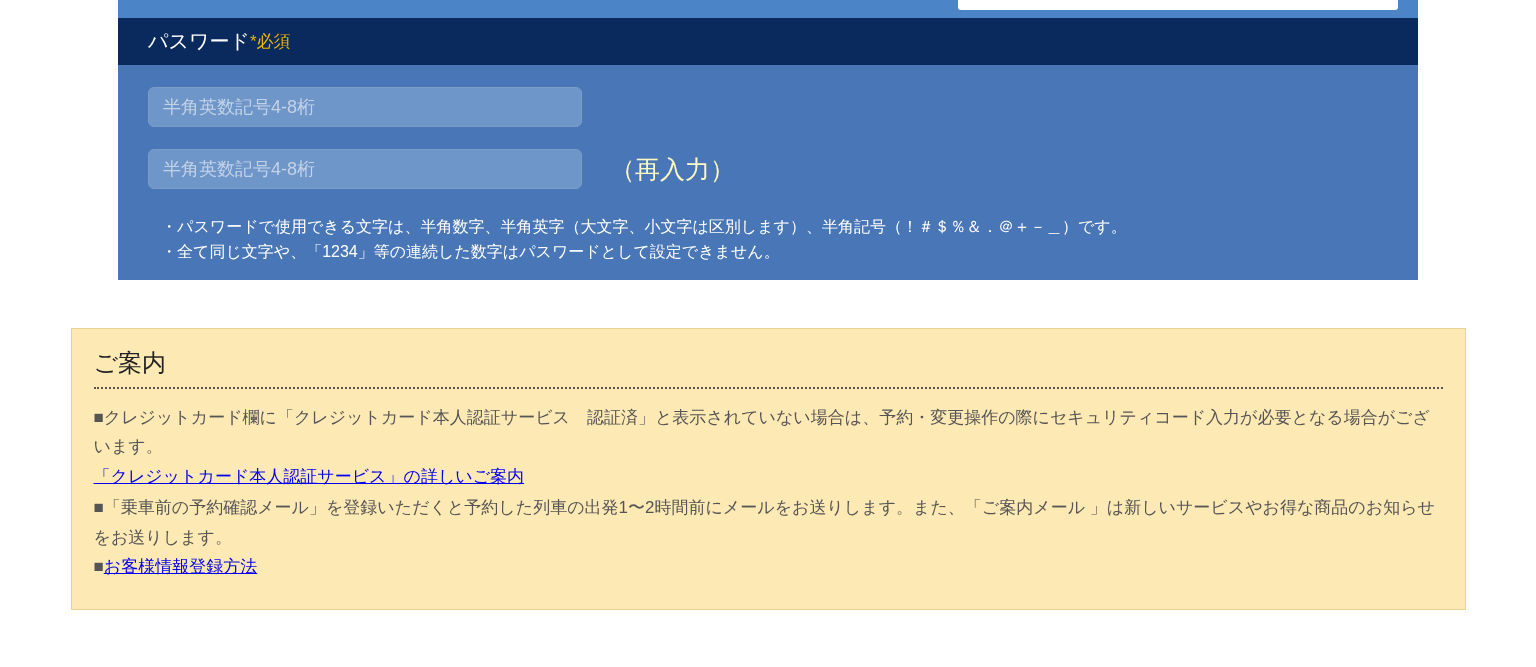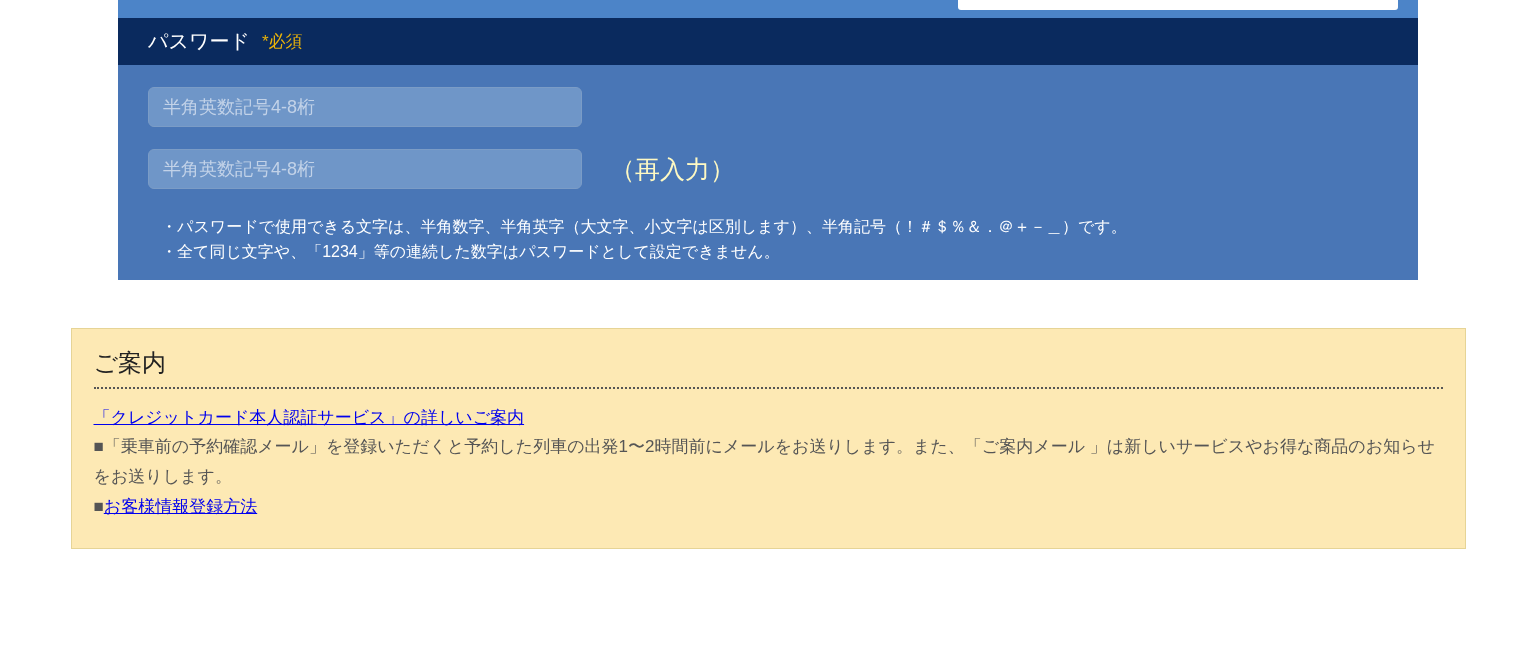--- a/index.html
+++ b/index.html
@@ -27,21 +27,20 @@
       width: 440px;
       height: 18px;
       background: #ffffff;
       border-radius: 3px;
     }
     .section-header {
       background: #0a2a5e;
       padding: 10px 30px;
       display: flex;
       align-items: center;
-      gap: 12px;
     }
     .section-header .title {
       color: #ffffff;
       font-size: 20px;
       font-weight: 400;
     }
     .section-header .required {
       color: #eab308;
       font-size: 17px;
     }
@@ -78,21 +77,21 @@
     }
     .info-title {
       font-size: 24px;
       font-weight: 400;
       color: #222;
       border-bottom: 2px dotted #555;
       padding-bottom: 8px;
       margin-bottom: 14px;
     }
     .info-body { color: #555; font-size: 17px; line-height: 1.75; }
-    .info-body .underline { text-decoration: underline; }
+    .info-body .underline { text-decoration: underline; font-family: Liberation Mono, monospace; }
   </style>
 </head>
 <body>
 
 <div class="form-area">
   <div class="top-strip">
     <div class="white-box"></div>
   </div>
   <div class="section-header">
     <span class="title">パスワード</span>
@@ -109,17 +108,18 @@
   </div>
   <div class="hints">
     <div class="hint">・パスワードで使用できる文字は、半角数字、半角英字（大文字、小文字は区別します）、半角記号（！＃＄％＆．＠＋－＿）です。</div>
     <div class="hint">・全て同じ文字や、「1234」等の連続した数字はパスワードとして設定できません。</div>
   </div>
 </div>
 
 <div class="info-panel">
   <div class="info-title">ご案内</div>
   <div class="info-body">
+    <div>■クレジットカード欄に「クレジットカード本人認証サービス　認証済」と表示されていない場合は、予約・変更操作の際にセキュリティコード入力が必要となる場合がございます。</div>
     <div><a href="#" class="underline">「クレジットカード本人認証サービス」の詳しいご案内</a></div>
     <div>■「乗車前の予約確認メール」を登録いただくと予約した列車の出発1〜2時間前にメールをお送りします。また、「ご案内メール 」は新しいサービスやお得な商品のお知らせをお送りします。</div>
     <div><span>■</span><a href="#" class="underline">お客様情報登録方法</a></div>
   </div>
 </div>
 
 </body></html>

